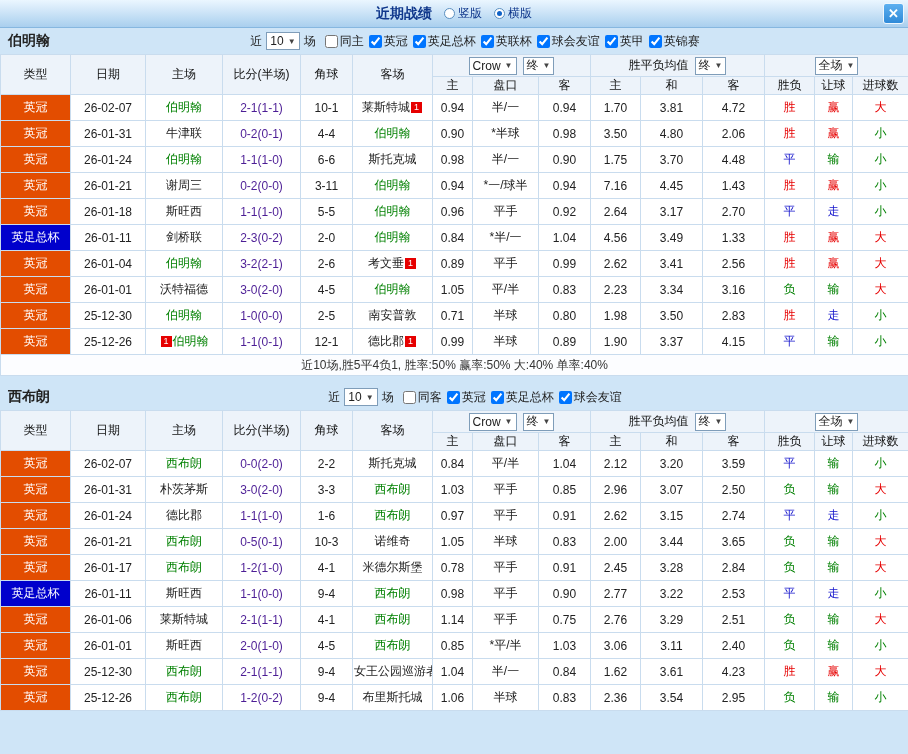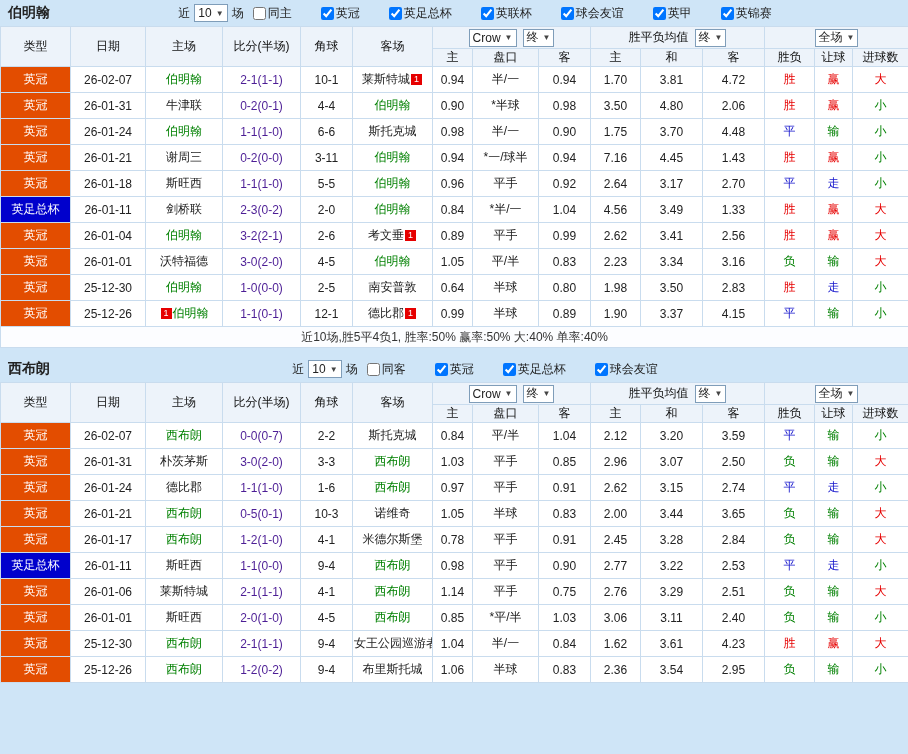--- a/index.html
+++ b/index.html
@@ -14,21 +14,21 @@
   .radio { width: 11px; height: 11px; border-radius: 50%; background: #fff; border: 1px solid #5a8fc0; display: inline-block; position: relative; }
   .radio.checked::after { content: ""; position: absolute; left: 2px; top: 2px; width: 5px; height: 5px; border-radius: 50%; background: #0f62c6; }
   .close-btn { position: absolute; right: 4px; top: 3px; width: 21px; height: 21px;
     background: linear-gradient(#5db0f0, #2f8ad8); border: 1px solid #eef7ff; border-radius: 3px;
     color: #fff; font-weight: bold; display: flex; align-items: center; justify-content: center; font-size: 13px; cursor: pointer; }
 
   
   .control-bar { height: 26px; display: flex; align-items: center; position: relative; padding: 0 8px; }
   .team-name { font-weight: bold; font-size: 14px; color: #222; }
   .control-center { flex: 1; display: flex; align-items: center; justify-content: center; gap: 4px; font-size: 12px; color: #222; }
-  .filters { display: inline-flex; align-items: center; gap: 24px; }
+  .filters { display: inline-flex; align-items: center; }
   .filters label { display: inline-flex; align-items: center; font-size: 12px; color: #222; cursor: pointer; }
   .filters input { width: 13px; height: 13px; margin: 0 2px 0 5px; }
   .sel { display: inline-flex; align-items: center; background: #fff; border: 1px solid #7f9db9; font-size: 12px; height: 18px; padding: 0 3px; gap: 4px; color: #222; cursor: pointer; }
   .sel .arrow { font-size: 8px; color: #444; }
 
   
   table { border-collapse: collapse; table-layout: fixed; width: 908px; background: #fff; }
   td { border: 1px solid #c9dcee; text-align: center; font-size: 12px; color: #222; overflow: hidden; white-space: nowrap; padding: 0 1px; }
   thead td { background: #edf3fa; color: #111; }
   tr.h1 td { height: 22px; }
@@ -40,20 +40,34 @@
   .team-hl { color: #008000; }
   .badge { display: inline-block; background: #e60000; color: #fff; width: 11px; height: 11px; line-height: 11px; font-size: 9px; vertical-align: 1px; margin: 0 1px; }
   .summary-cell { height: 21px; background: #fcfdff; color: #333; }
   #section-1 .control-bar { margin-top: 8px; }
 </style>
 </head>
 <body>
 
 <div class="page">
 
+  <div class="titlebar">
+    <span class="title">近期战绩</span>
+    <label class="radio-label">
+      <span class="radio radio-0"></span>
+      <span>竖版</span>
+    </label>
+    <label class="radio-label">
+      <span class="radio radio-1 checked"></span>
+      <span>横版</span>
+    </label>
+    <div class="close-btn">
+      <span>✕</span>
+    </div>
+  </div>
 
   <section id="section-0">
     <div class="control-bar">
       <span class="team-name">伯明翰</span>
       <div class="control-center">
         <span>近</span>
         <span class="sel">
           <span>10</span>
           <span class="arrow">▼</span>
         </span>
@@ -295,21 +309,21 @@
             <td class="result-cell" style="color: rgb(0, 128, 0);">输</td>
             <td class="result-cell" style="color: rgb(230, 0, 0);">大</td>
           </tr>
           <tr>
             <td class="league-cell" style="background: rgb(227, 77, 0);">英冠</td>
             <td>25-12-30</td>
             <td><span class="team-hl">伯明翰</span></td>
             <td class="score-cell">1-0(0-0)</td>
             <td>2-5</td>
             <td><span>南安普敦</span></td>
-            <td>0.64</td>
+            <td>0.71</td>
             <td>半球</td>
             <td>0.80</td>
             <td>1.98</td>
             <td>3.50</td>
             <td>2.83</td>
             <td class="result-cell" style="color: rgb(230, 0, 0);">胜</td>
             <td class="result-cell" style="color: rgb(21, 21, 204);">走</td>
             <td class="result-cell" style="color: rgb(0, 128, 0);">小</td>
           </tr>
           <tr>
@@ -432,21 +446,21 @@
           <td>胜负</td>
           <td>让球</td>
           <td>进球数</td>
         </tr>
       </thead>
       <tbody>
           <tr>
             <td class="league-cell" style="background: rgb(227, 77, 0);">英冠</td>
             <td>26-02-07</td>
             <td><span class="team-hl">西布朗</span></td>
-            <td class="score-cell">0-0(0-7)</td>
+            <td class="score-cell">0-0(2-0)</td>
             <td>2-2</td>
             <td><span>斯托克城</span></td>
             <td>0.84</td>
             <td>平/半</td>
             <td>1.04</td>
             <td>2.12</td>
             <td>3.20</td>
             <td>3.59</td>
             <td class="result-cell" style="color: rgb(21, 21, 204);">平</td>
             <td class="result-cell" style="color: rgb(0, 128, 0);">输</td>

